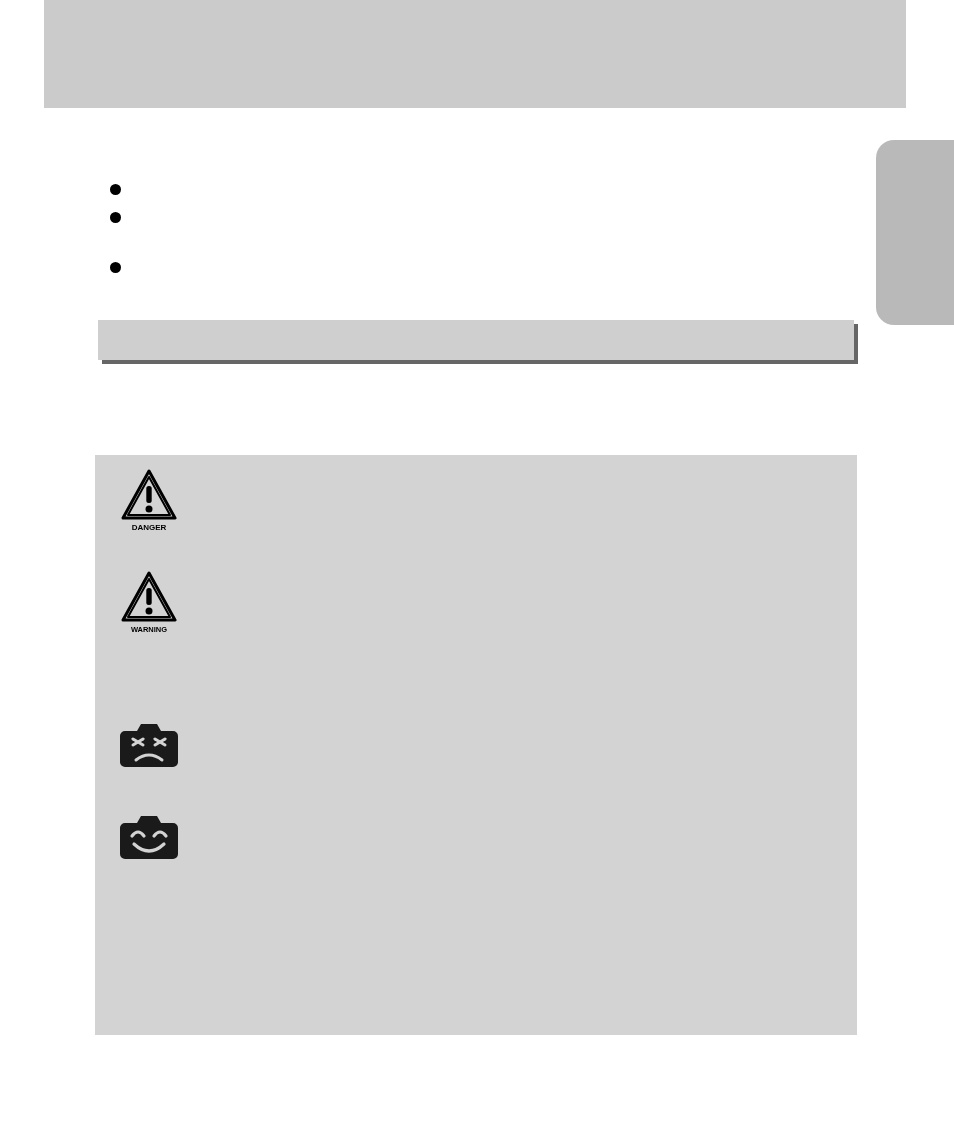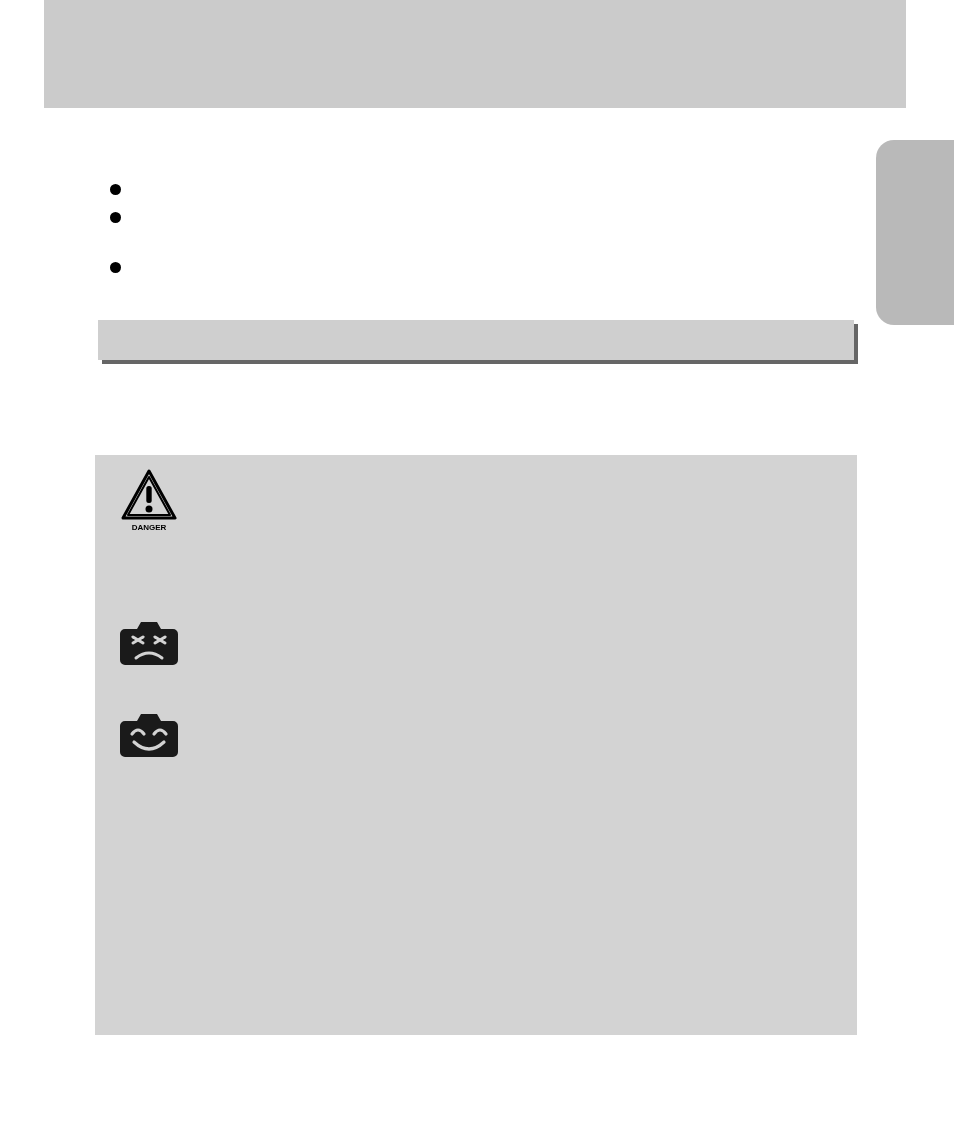--- a/index.html
+++ b/index.html
@@ -135,20 +135,32 @@
         <polygon points="28,2 54,49 2,49" fill="none" stroke="#000" stroke-width="3" stroke-linejoin="round"></polygon>
         <polygon points="28,8 49,46 7,46" fill="none" stroke="#000" stroke-width="2" stroke-linejoin="round"></polygon>
         <rect x="25.3" y="17" width="5.4" height="17" rx="2.5" fill="#000"></rect>
         <circle cx="28" cy="40" r="3.5" fill="#000"></circle>
         <text x="28" y="61" font-family="Arial Black, Arial" font-size="8" font-weight="900" text-anchor="middle" fill="#000">DANGER</text>
       </svg>
     </div>
     <div class="icon-text"></div>
   </div>
 
+  <div class="icon-row">
+    <div class="icon-cell">
+      <svg width="56" height="64" viewBox="0 0 56 64">
+        <polygon points="28,2 54,49 2,49" fill="none" stroke="#000" stroke-width="3" stroke-linejoin="round"></polygon>
+        <polygon points="28,8 49,46 7,46" fill="none" stroke="#000" stroke-width="2" stroke-linejoin="round"></polygon>
+        <rect x="25.3" y="17" width="5.4" height="17" rx="2.5" fill="#000"></rect>
+        <circle cx="28" cy="40" r="3.5" fill="#000"></circle>
+        <text x="28" y="61" font-family="Arial Black, Arial" font-size="7.5" font-weight="900" text-anchor="middle" fill="#000">WARNING</text>
+      </svg>
+    </div>
+    <div class="icon-text"></div>
+  </div>
 
   <div class="icon-row">
     <div class="icon-text"></div>
   </div>
 
   <div class="icon-row">
     <div class="icon-cell">
       <svg width="60" height="54" viewBox="0 0 60 54">
         <path d="M6 14 h12 l4 -7 h16 l4 7 h12 a5 5 0 0 1 5 5 v26 a5 5 0 0 1 -5 5 H6 a5 5 0 0 1 -5 -5 V19 a5 5 0 0 1 5 -5 Z" fill="#1a1a1a"></path>
         <line x1="14" y1="22" x2="24" y2="28" stroke="#d3d3d3" stroke-width="3" stroke-linecap="round"></line>

